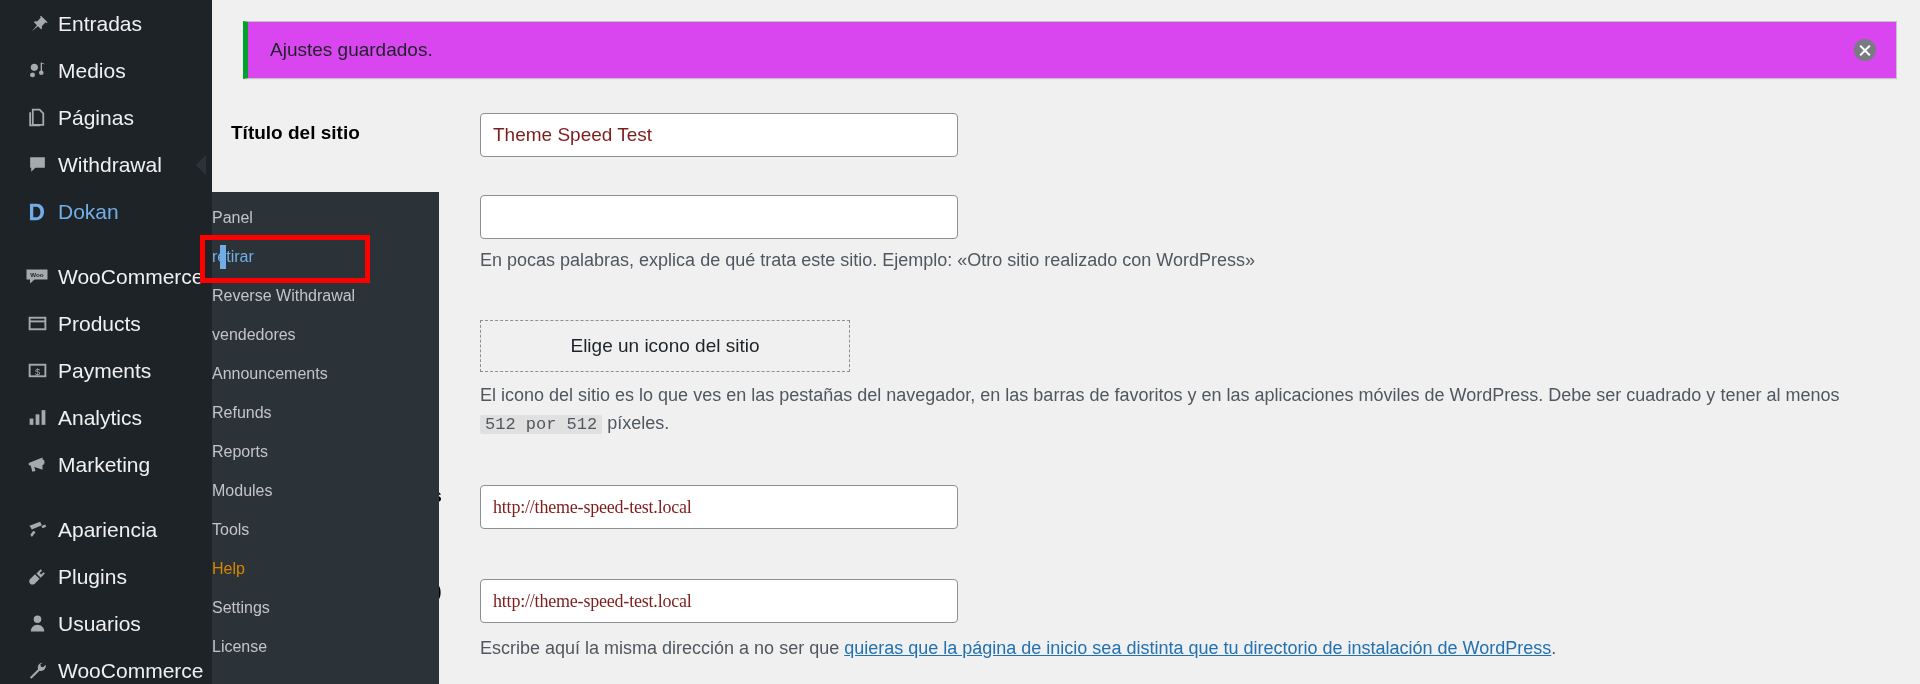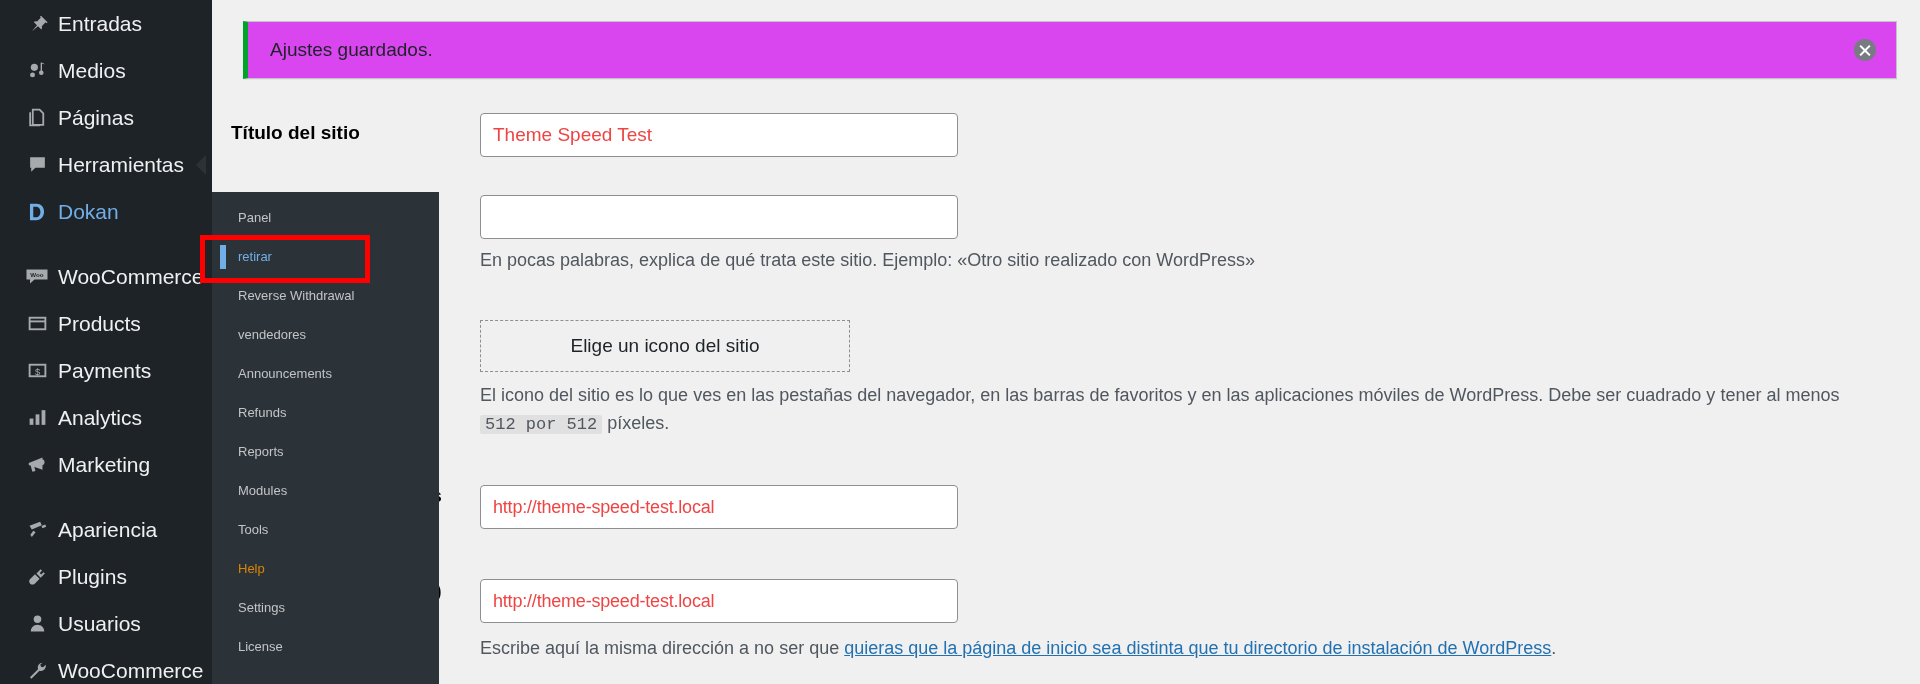--- a/index.html
+++ b/index.html
@@ -55,22 +55,21 @@
     position: absolute;
     left: 212px; top: 192px;
     width: 227px; height: 492px;
     background: #2c3338;
     padding-top: 6px;
     z-index: 25;
   }
   .submenu-item {
     height: 39px;
     display: flex; align-items: center;
-    padding-left: 26px;
-    font-size: 13px;
+    font-size: 16px;
     color: #c3c4c7;
     white-space: nowrap;
   }
   .submenu-item.current { color: #72aee6; }
   .submenu-item.help { color: #d98500; }
   .submenu-item .bar {
     position: absolute;
     left: 8px;
     width: 6px; height: 24px;
     background: #72aee6;
@@ -127,25 +126,25 @@
   }
   .text-field {
     position: absolute;
     height: 44px;
     background: #ffffff;
     border: 1px solid #8c8f94;
     border-radius: 4px;
     display: flex; align-items: center;
     padding: 0 12px;
     font-size: 19px;
-    color: #ef4444;
+    color: #7f1d1d;
     box-shadow: 0 0 0 transparent;
   }
   .text-field.mono {
-    font-family: Liberation Sans, sans-serif;
+    font-family: Liberation Serif, serif;
     font-size: 18px;
     letter-spacing: -0.2px;
   }
 
   .site-icon-btn {
     position: absolute;
     left: 542px; top: 320px;
     width: 370px; height: 52px;
     border: 1px dashed #8c8f94;
     display: flex; align-items: center; justify-content: center;
@@ -213,21 +212,21 @@
       </span>
       <span>Páginas</span>
     </div>
 
     <div class="menu-item">
       <span class="menu-ico">
         <svg width="21" height="21" viewBox="0 0 20 20" fill="currentColor">
             <path d="M3 3h14v10H8l-4 4v-4H3z"></path>
           </svg>
       </span>
-      <span>Herramientas</span>
+      <span>Withdrawal</span>
     </div>
 
     <div class="menu-item active">
       <span class="menu-ico">
         <svg width="22" height="22" viewBox="0 0 20 20" fill="currentColor">
             <path d="M3.6 2.6h6c4 0 6.8 2.9 6.8 7.2 0 4.4-2.9 7.6-7 7.6h-5.8zm3 2.6v9.6h2.4c2.5 0 4.1-2 4.1-4.9 0-2.8-1.5-4.7-4-4.7z"></path>
           </svg>
       </span>
       <span>Dokan</span>
     </div>

